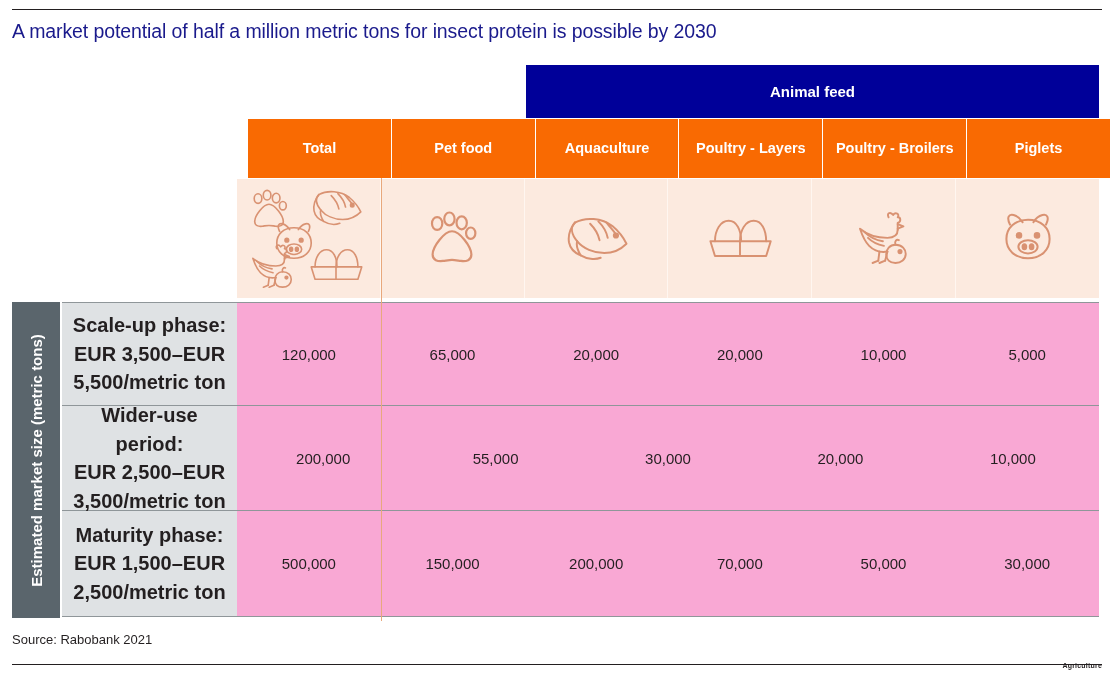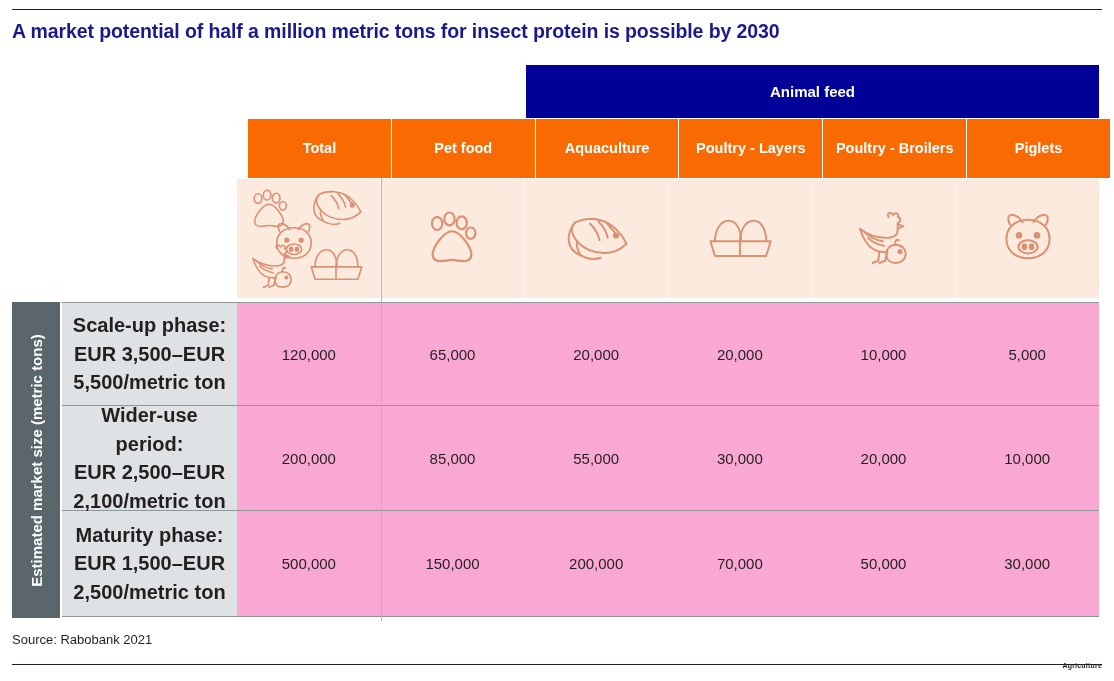--- a/index.html
+++ b/index.html
@@ -27,21 +27,21 @@
     border-top: 1.5px solid #231f20;
   }
 
   
   .title {
     position: absolute;
     left: 12px;
     top: 20px;
     width: 1080px;
     font-size: 19.5px;
-    font-weight: bold;
+    font-weight: normal;
     color: #1a1a8c;
     letter-spacing: -0.1px;
     white-space: nowrap;
   }
 
   
   .table-area {
     position: absolute;
     left: 0;
     top: 0;
@@ -401,25 +401,24 @@
         <div class="cell">20,000</div>
         <div class="cell">10,000</div>
         <div class="cell">5,000</div>
       </div>
     </div>
 
     <div class="row">
       <div class="row-label">
         <div>Wider-use period:</div>
         <div>EUR 2,500–EUR</div>
-        <div>2,100/metric ton</div>
+        <div>3,500/metric ton</div>
       </div>
       <div class="cells">
         <div class="cell">200,000</div>
-        <div class="cell">85,000</div>
         <div class="cell">55,000</div>
         <div class="cell">30,000</div>
         <div class="cell">20,000</div>
         <div class="cell">10,000</div>
       </div>
     </div>
 
     <div class="row">
       <div class="row-label">
         <div>Maturity phase:</div>

